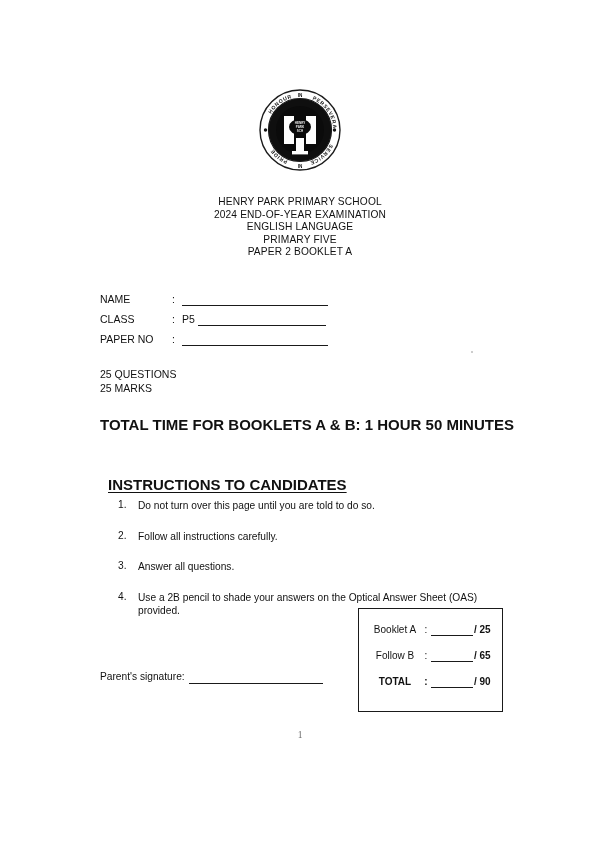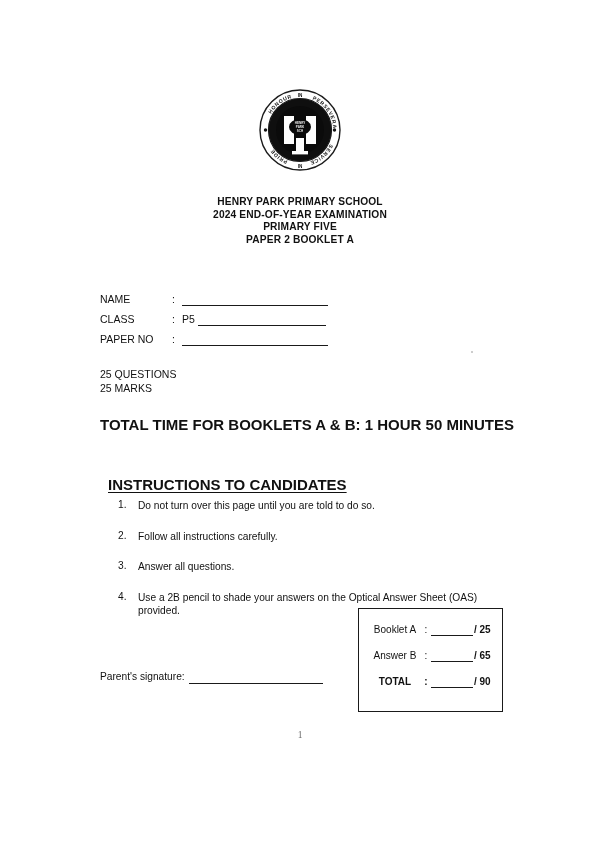--- a/index.html
+++ b/index.html
@@ -38,21 +38,21 @@
   }
   .crest svg { display: block; }
 
   
   .heading {
     position: absolute;
     left: 0;
     right: 0;
     top: 196px;
     text-align: center;
-    font-weight: bold;
+    font-weight: normal;
     font-size: 10.2px;
     letter-spacing: 0.15px;
     line-height: 12.6px;
   }
   .heading div { white-space: nowrap; }
 
   
   .fields {
     position: absolute;
     left: 100px;
@@ -257,20 +257,21 @@
           <text x="42" y="40">PARK</text>
           <text x="42" y="44">SCH</text>
         </g>
       </svg>
     </div>
   </div>
 
   <div class="heading">
     <div>HENRY PARK PRIMARY SCHOOL</div>
     <div>2024 END-OF-YEAR EXAMINATION</div>
+    <div>ENGLISH LANGUAGE</div>
     <div>PRIMARY FIVE</div>
     <div>PAPER 2 BOOKLET A</div>
   </div>
 
   <div class="fields">
 
     <div class="field-row">
       <span class="field-label">NAME</span>
       <span class="field-colon">:</span>
       <span class="rule rule-name"></span>
@@ -333,21 +334,21 @@
     <div class="marks-inner">
 
       <div class="marks-row">
         <span class="mk-label">Booklet A</span>
         <span class="mk-colon">:</span>
         <span class="mk-rule"></span>
         <span class="mk-out">/ 25</span>
       </div>
 
       <div class="marks-row">
-        <span class="mk-label">Answer B</span>
+        <span class="mk-label">Follow B</span>
         <span class="mk-colon">:</span>
         <span class="mk-rule"></span>
         <span class="mk-out">/ 65</span>
       </div>
 
       <div class="marks-row total">
         <span class="mk-label">TOTAL</span>
         <span class="mk-colon">:</span>
         <span class="mk-rule"></span>
         <span class="mk-out">/ 90</span>

